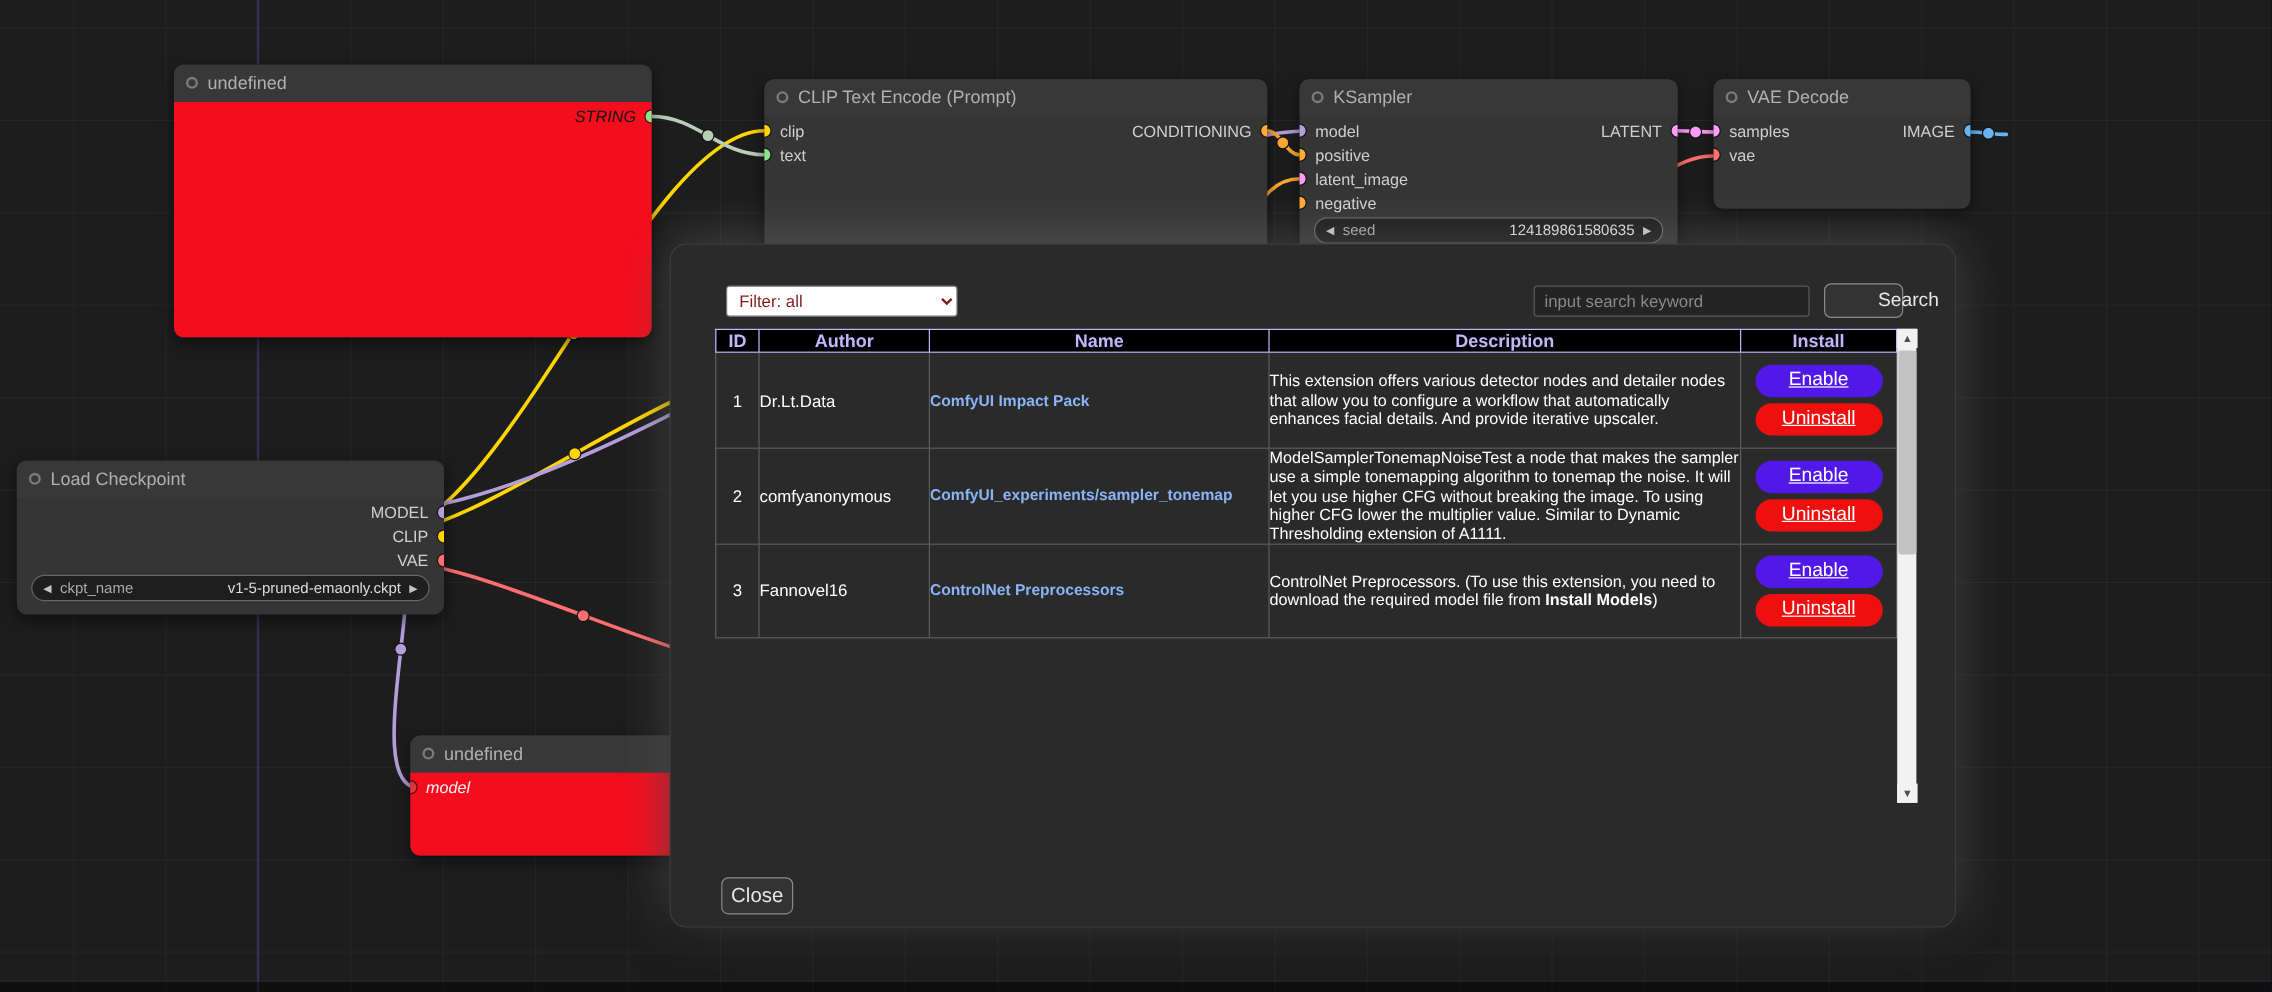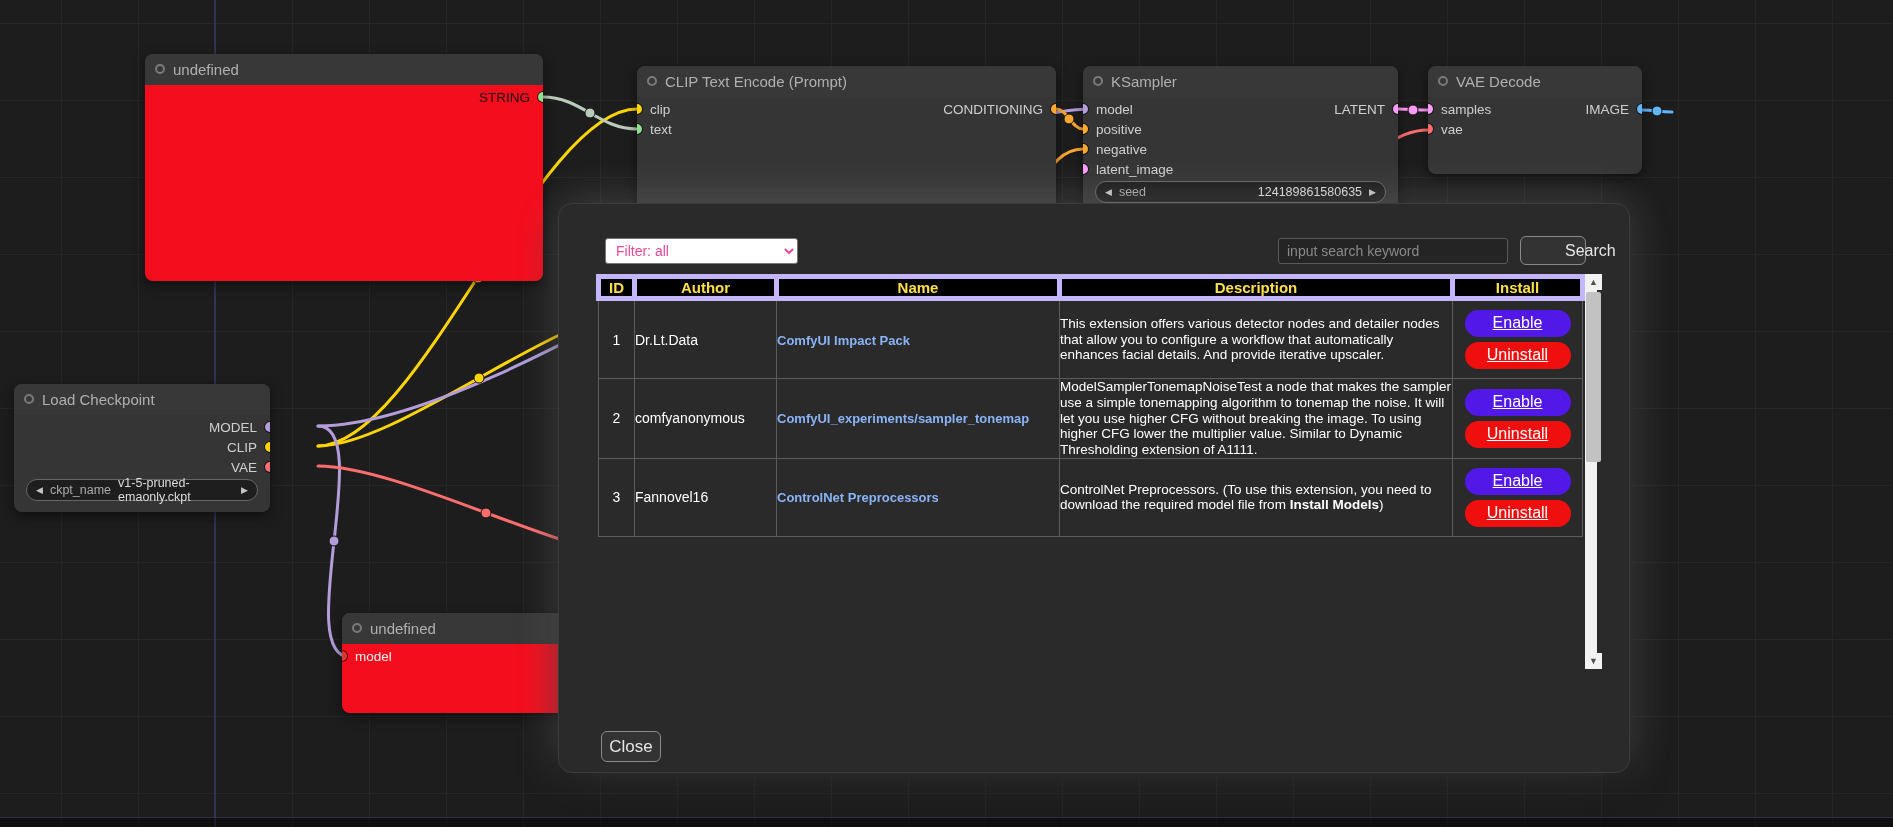--- a/index.html
+++ b/index.html
@@ -22,21 +22,21 @@
 
   
   .node{position:absolute;z-index:2;background:var(--node-bg);border-radius:8px;
         box-shadow:0 4px 12px rgba(0,0,0,.5);}
   .node-header{height:31px;background:var(--node-header);border-radius:8px 8px 0 0;
         display:flex;align-items:center;padding-left:28px;position:relative;}
   .hdot{position:absolute;left:10px;top:10px;width:10px;height:10px;border-radius:50%;
         border:2px solid #7a7a7a;background:transparent;}
   .ntitle{color:var(--node-title);font-size:15px;}
   .node-body{position:relative;padding-top:2px;height:calc(100% - 31px);border-radius:0 0 8px 8px;overflow:hidden;}
-  .node.red .node-body{background:var(--red-node-bg);}
+  .node.red .node-body{background:var(--red-node-bg);font-style:italic;}
   .slot{position:relative;height:20px;display:flex;align-items:center;padding:0 13px;
         font-size:13.5px;color:#cfcfcf;}
   .slot .dot{position:absolute;top:5px;width:10px;height:10px;border-radius:50%;
         background:var(--c);box-shadow:0 0 0 1px rgba(10,10,10,.7);}
   .slot .in-dot{left:-5px;}
   .slot .out-dot{right:-5px;}
   .slot.out-only{justify-content:flex-end;}
   .slot .sp{flex:1;}
   .slot .dark-label{color:#161616;}
   .slot .light-label{color:#f2f2f2;}
@@ -44,33 +44,33 @@
         border-radius:11px;display:flex;align-items:center;gap:7px;padding:0 9px;
         font-size:12.5px;color:#a9a9a9;}
   .widget .wvalue{margin-left:auto;color:#dcdcdc;}
   .warrow{font-size:9px;color:#c5c5c5;line-height:1;}
 
   
   .dialog{position:absolute;left:558px;top:203px;width:1072px;height:570px;z-index:10;
         background:var(--dialog-bg);border:1px solid #3c3c3c;border-radius:14px;
         box-shadow:0 0 45px rgba(255,255,255,.22), 0 14px 34px rgba(0,0,0,.6);}
   .filter-select{position:absolute;left:46px;top:34px;width:193px;height:26px;
-        background:#fff;color:#ec4899;border:1px solid #767676;border-radius:3px;
+        background:#fff;color:#7f1d1d;border:1px solid #767676;border-radius:3px;
         font-size:14px;font-family:inherit;padding:1px 6px;}
   .search-input{position:absolute;left:719px;top:34px;width:230px;height:26px;
         background:#242424;color:#ccc;border:1px solid #5a5a5a;border-radius:3px;
         font-size:14px;font-family:inherit;padding:0 8px;}
   .search-input::placeholder{color:#8a8a8a;}
   .search-btn{position:absolute;left:961px;top:32px;width:66px;height:29px;
         background:#333;color:#e6e6e6;border:1px solid #8a8a8a;border-radius:6px;
         font-size:16px;font-family:inherit;cursor:pointer;padding-left:44px;}
   .table-wrap{position:absolute;left:37px;top:70px;width:1001px;height:395px;display:flex;align-items:flex-start;}
   table.ext{border-collapse:collapse;table-layout:fixed;width:984px;color:#fff;}
-  table.ext th{background:var(--table-header-bg);color:#fde047;font-size:15px;font-weight:bold;
-        height:19px;border:5px solid #c4b5fd;padding:0;}
+  table.ext th{background:var(--table-header-bg);color:#c4b5fd;font-size:15px;font-weight:bold;
+        height:19px;border:1px solid #c4b5fd;padding:0;}
   table.ext td{border:1px solid #5c5c5c;padding:0;vertical-align:middle;}
   tbody tr:nth-child(1){height:80px;} tbody tr:nth-child(2){height:78px;} tbody tr:nth-child(3){height:78px;}
   .c-id{text-align:center;font-size:14px;width:36px;}
   .c-author{padding-left:7px;font-size:14px;}
   .c-name{padding-left:6px;}
   .ext-link{color:var(--link-color);font-weight:bold;font-size:13px;white-space:nowrap;
         text-decoration:none;cursor:pointer;}
   .c-desc{vertical-align:top;padding:2px 4px;font-size:13.5px;line-height:1.17;color:#fff;}
   .btn-col{display:flex;flex-direction:column;align-items:center;gap:5px;padding:4px 0;text-decoration:underline;}
   .pill-btn{display:block;width:106px;padding:4px 0 5px;border:none;border-radius:14px;
@@ -161,26 +161,26 @@
         <span>model</span>
         <span class="sp"></span>
         <span>LATENT</span>
         <span class="dot out-dot" style="--c:var(--wire-latent)"></span>
       </div>
       <div class="slot">
         <span class="dot in-dot" style="--c:var(--wire-conditioning)"></span>
         <span>positive</span>
       </div>
       <div class="slot">
+        <span class="dot in-dot" style="--c:var(--wire-latent)"></span>
+        <span>latent_image</span>
+      </div>
+      <div class="slot">
         <span class="dot in-dot" style="--c:var(--wire-conditioning)"></span>
         <span>negative</span>
-      </div>
-      <div class="slot">
-        <span class="dot in-dot" style="--c:var(--wire-latent)"></span>
-        <span>latent_image</span>
       </div>
       <div class="widget">
         <span class="warrow">◀</span>
         <span>seed</span>
         <span class="wvalue">124189861580635</span>
         <span class="warrow">▶</span>
       </div>
     </div>
   </div>
 
@@ -198,21 +198,21 @@
         <span class="dot out-dot" style="--c:var(--wire-image)"></span>
       </div>
       <div class="slot">
         <span class="dot in-dot" style="--c:var(--wire-vae)"></span>
         <span>vae</span>
       </div>
     </div>
   </div>
 
 
-  <div class="node" style="left:14px;top:384px;width:256px;height:128px">
+  <div class="node" style="left:14px;top:384px;width:356px;height:128px">
     <div class="node-header">
       <span class="hdot"></span>
       <span class="ntitle">Load Checkpoint</span>
     </div>
     <div class="node-body">
       <div class="slot out-only">
         <span>MODEL</span>
         <span class="dot out-dot" style="--c:var(--wire-model)"></span>
       </div>
       <div class="slot out-only">

